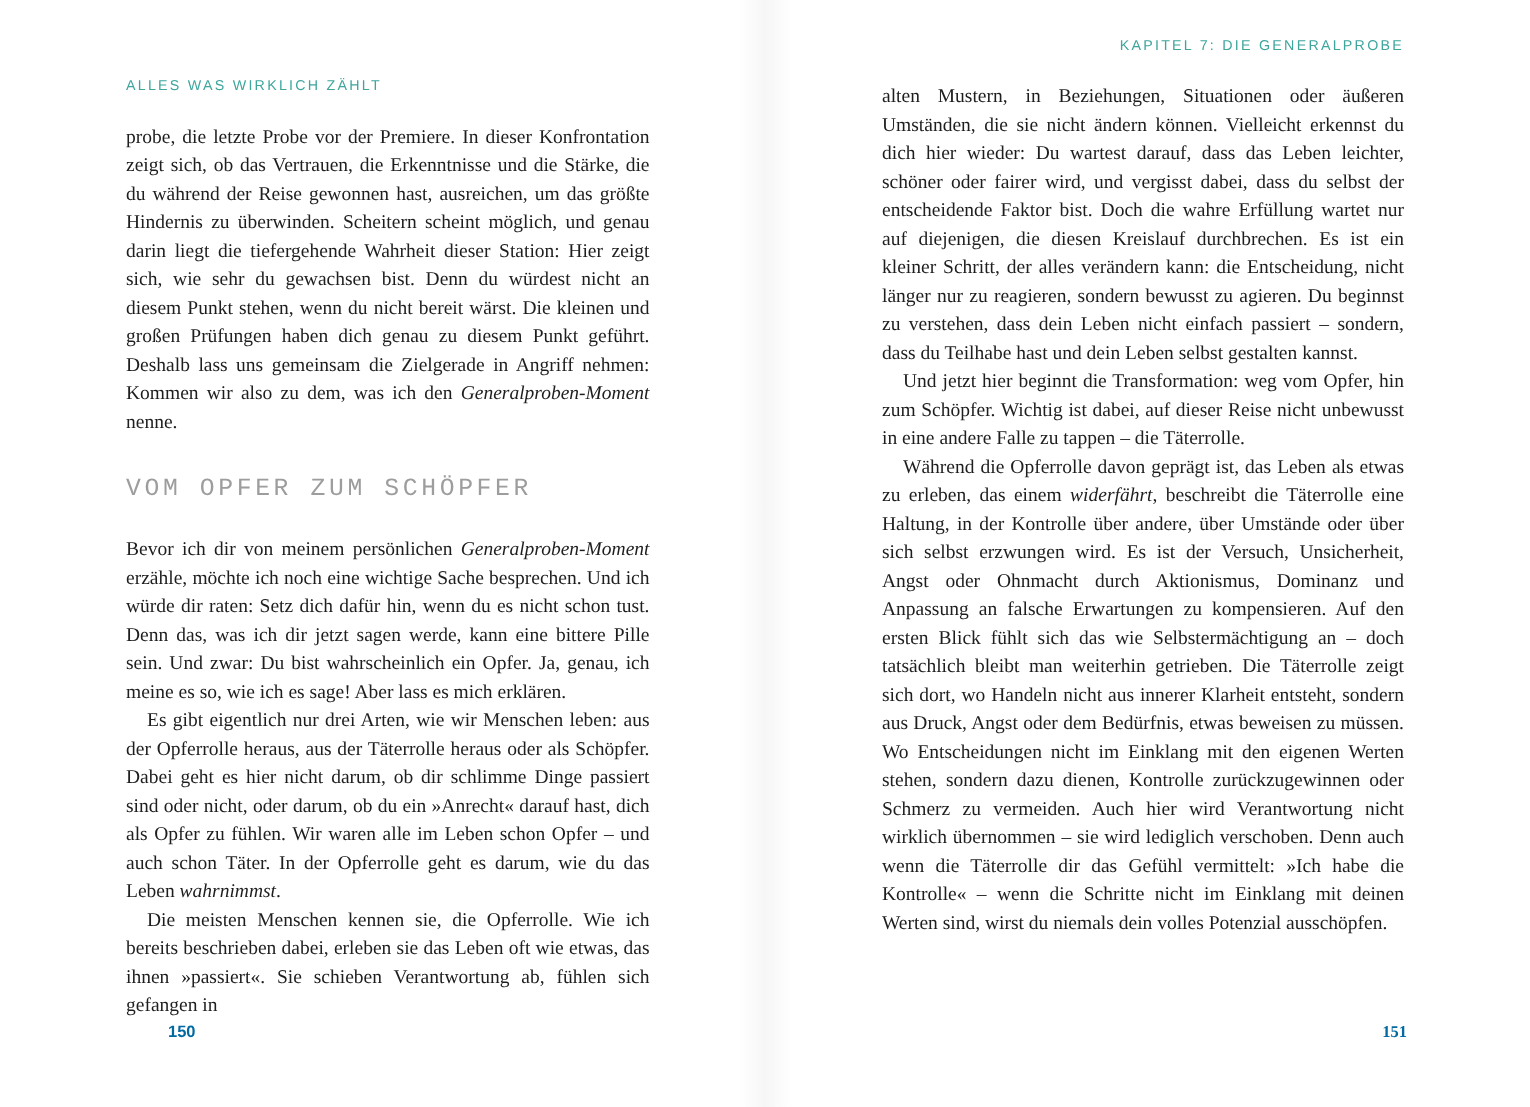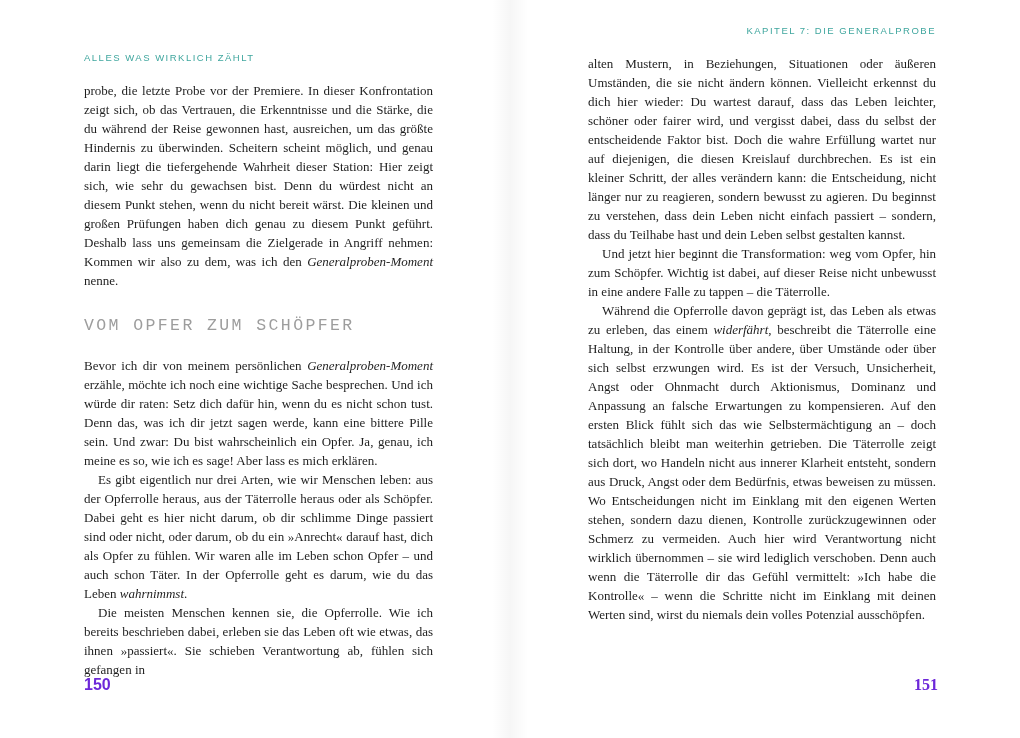--- a/index.html
+++ b/index.html
@@ -75,22 +75,23 @@
     text-align: left;
     text-indent: 0;
     white-space: nowrap;
   }
 
   .page-number {
     position: absolute;
     bottom: 44px;
     font-family: "Liberation Sans", sans-serif;
     font-weight: 700;
-    font-size: 16px;
-    color: #6d28d9;
+    font-size: 11px;
+    color: #0369a1;
+    margin-left: 28px;
   }
   .page-number-left  { left: 84px; }
   .page-number-right { right: 82px; font-family: Liberation Serif, serif; }
 </style>
 </head>
 <body>
 
 <div class="spread">
 
   <section class="page page-left">

